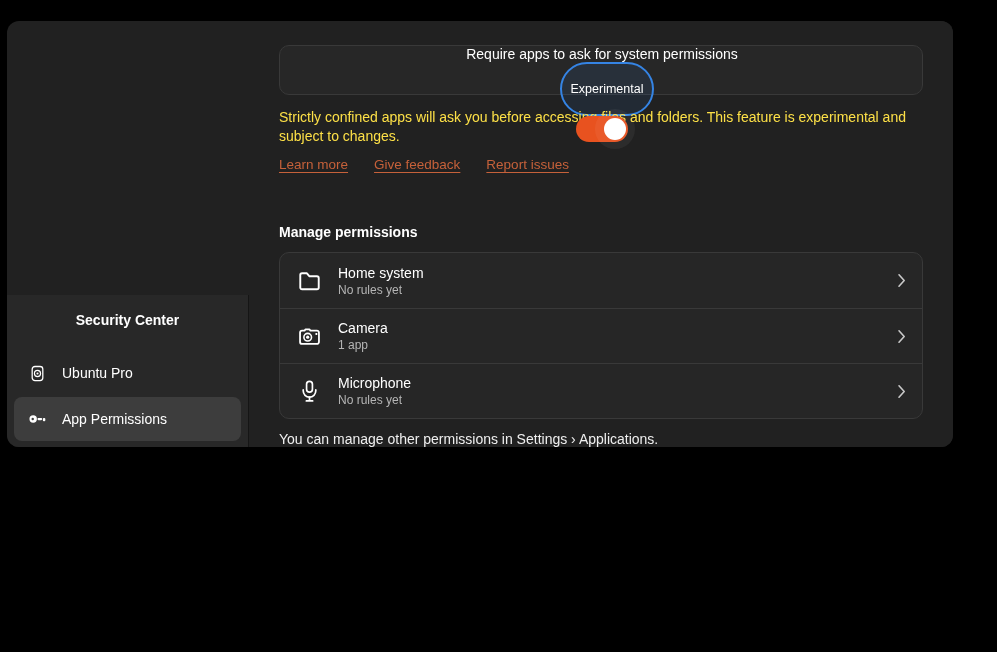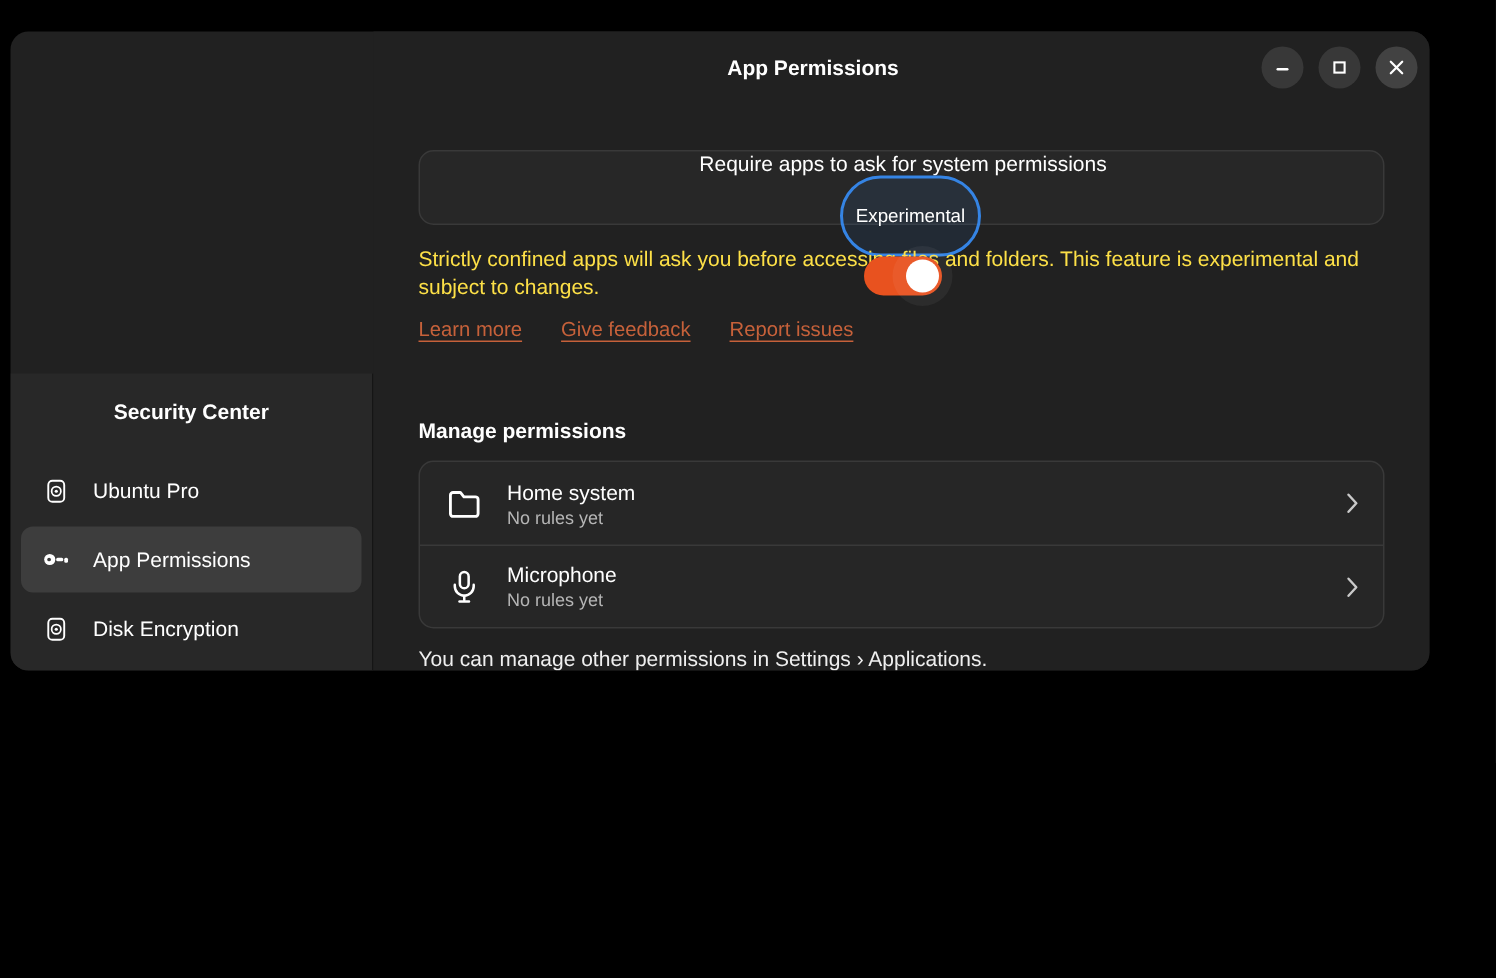--- a/index.html
+++ b/index.html
@@ -84,30 +84,20 @@
           <svg width="18" height="18" viewBox="0 0 16 16" fill="none">
             <circle cx="4.6" cy="8" r="3.3" fill="#fff"></circle>
             <circle cx="4.2" cy="8" r="1.1" fill="#3d3d3d"></circle>
             <rect x="8.4" y="7" width="4.2" height="2" rx="0.9" fill="#fff"></rect>
             <rect x="13.2" y="7" width="2.2" height="2.9" rx="0.9" fill="#fff"></rect>
           </svg>
         </span>
         <span>App Permissions</span>
       </div>
 
-      <div class="nav-item">
-        <span class="icn">
-          <svg width="17" height="17" viewBox="0 0 16 16" fill="none">
-            <rect x="3" y="1.4" width="10" height="13.2" rx="2.6" stroke="#fff" stroke-width="1.2"></rect>
-            <circle cx="8" cy="8" r="2.9" stroke="#fff" stroke-width="1.1"></circle>
-            <circle cx="8" cy="8" r="1" fill="#fff"></circle>
-          </svg>
-        </span>
-        <span>Disk Encryption</span>
-      </div>
 
     </div>
   </div>
 
   <div class="main">
 
     <div class="headerbar">
       <div class="headerbar-title">App Permissions</div>
       <div class="win-controls">
         <button class="wbtn">
@@ -161,20 +151,39 @@
             <span class="perm-title">Home system</span>
             <span class="perm-sub">No rules yet</span>
           </span>
           <span class="chev">
             <svg width="9" height="15" viewBox="0 0 9 15" fill="none">
               <path d="M2 1.8 L7.2 7.5 L2 13.2" stroke="#c9c9c9" stroke-width="1.6" stroke-linecap="round" stroke-linejoin="round"></path>
             </svg>
           </span>
         </div>
 
+        <div class="perm-row">
+          <span class="perm-icn">
+            <svg width="27" height="27" viewBox="0 0 24 24" fill="none">
+              <path d="M3.6 8.6 a1.8 1.8 0 0 1 1.8-1.8 h2.2 l0.9-1.2 h3.4 l0.9 1.2 h5.8 a1.8 1.8 0 0 1 1.8 1.8 v8.2 a1.8 1.8 0 0 1-1.8 1.8 H5.4 a1.8 1.8 0 0 1-1.8-1.8 z" stroke="#fff" stroke-width="1.6" stroke-linejoin="round"></path>
+              <circle cx="10.4" cy="12.6" r="3.4" stroke="#fff" stroke-width="1.4"></circle>
+              <circle cx="10.4" cy="12.6" r="1.4" fill="#fff"></circle>
+              <rect x="17.2" y="8.8" width="1.8" height="1.8" rx="0.5" fill="#fff"></rect>
+            </svg>
+          </span>
+          <span class="perm-text">
+            <span class="perm-title">Camera</span>
+            <span class="perm-sub">1 app</span>
+          </span>
+          <span class="chev">
+            <svg width="9" height="15" viewBox="0 0 9 15" fill="none">
+              <path d="M2 1.8 L7.2 7.5 L2 13.2" stroke="#c9c9c9" stroke-width="1.6" stroke-linecap="round" stroke-linejoin="round"></path>
+            </svg>
+          </span>
+        </div>
 
         <div class="perm-row">
           <span class="perm-icn">
             <svg width="27" height="27" viewBox="0 0 24 24" fill="none">
               <rect x="9.4" y="3" width="5.2" height="9.6" rx="2.6" stroke="#fff" stroke-width="1.5"></rect>
               <path d="M6.4 10.6 v0.8 a5.6 5.6 0 0 0 11.2 0 v-0.8" stroke="#fff" stroke-width="1.5" stroke-linecap="round"></path>
               <path d="M12 17 v2.6" stroke="#fff" stroke-width="1.5" stroke-linecap="round"></path>
               <path d="M9.2 20.4 h5.6" stroke="#fff" stroke-width="1.5" stroke-linecap="round"></path>
             </svg>
           </span>

